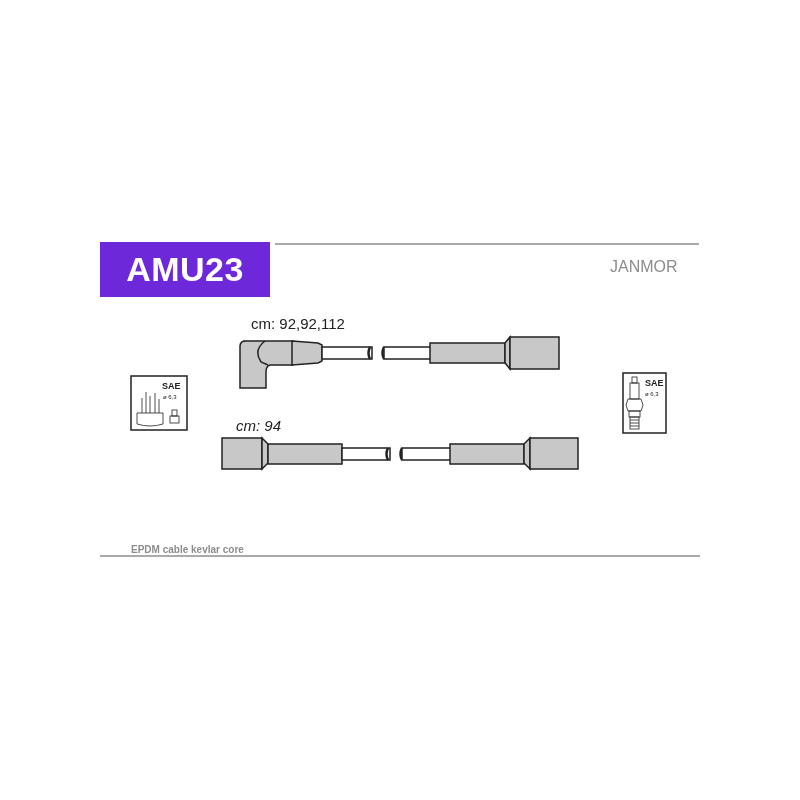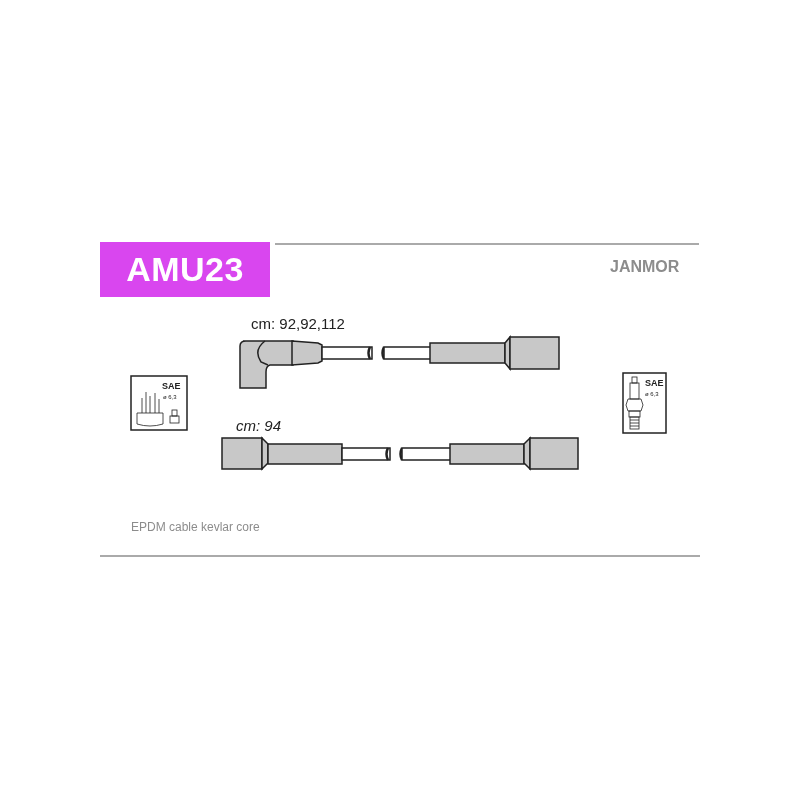--- a/index.html
+++ b/index.html
@@ -1,23 +1,23 @@
 <!DOCTYPE html>
 <html><head>
   <meta charset="utf-8">
   <style>
     html, body { margin: 0; padding: 0; background: #ffffff; }
     body { width: 800px; height: 800px; position: relative; overflow: hidden; font-family: "Liberation Sans", sans-serif; }
     .abs { position: absolute; }
-    .title-box { left: 100px; top: 242px; width: 170px; height: 55px; background: #d946ef; display: flex; align-items: center; justify-content: center; }
+    .title-box { left: 100px; top: 242px; width: 170px; height: 55px; background: #6d28d9; display: flex; align-items: center; justify-content: center; }
     .title-text { color: #ffffff; font-weight: bold; font-size: 34px; letter-spacing: 0.5px; }
     .top-rule { left: 275px; top: 243px; width: 424px; height: 2px; background: #aaaaaa; }
-    .brand { left: 610px; top: 258px; color: #8c8c8c; font-weight: bold; font-size: 16px; }
+    .brand { left: 610px; top: 258px; color: #8c8c8c; font-weight: normal; font-size: 16px; }
     .bottom-rule { left: 100px; top: 555px; width: 600px; height: 2px; background: #aaaaaa; }
-    .desc { left: 131px; top: 520px; color: #8c8c8c; font-weight: normal; font-size: 12px; }
+    .desc { left: 131px; top: 544px; color: #8c8c8c; font-weight: bold; font-size: 10px; }
     .label { color: #222222; font-size: 15px; }
     .diagram { left: 0; top: 0; width: 800px; height: 800px; }
   </style>
 </head>
 <body>
 
 <div class="abs title-box">
   <span class="title-text">AMU23</span>
 </div>
 <div class="abs top-rule"></div>

